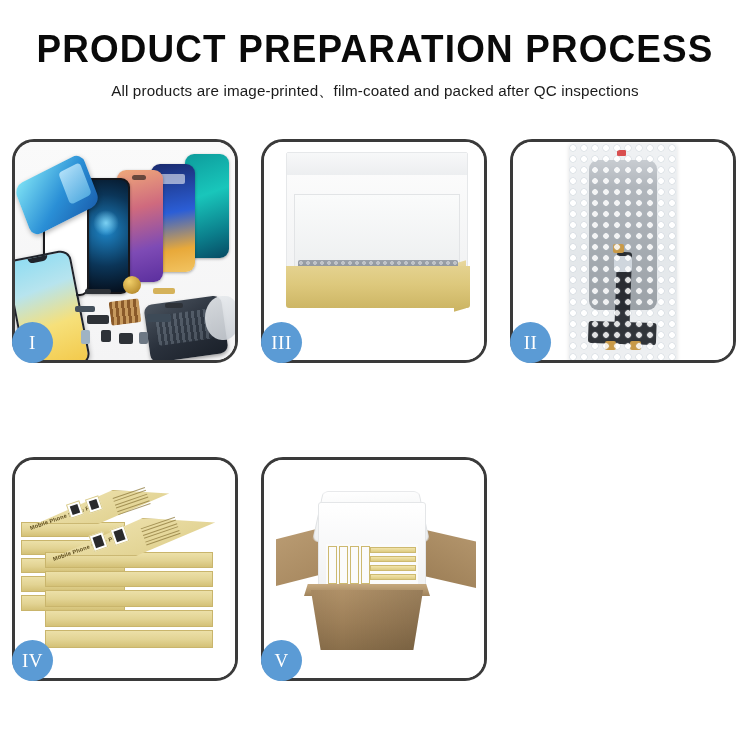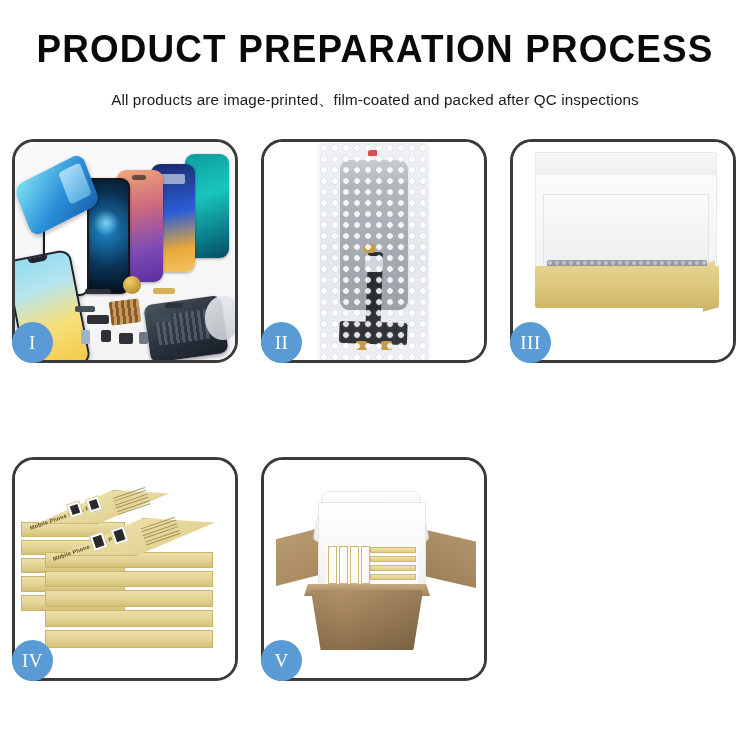--- a/index.html
+++ b/index.html
@@ -16,21 +16,21 @@
   .title {
     font-size:38px;
     font-weight:700;
     letter-spacing:1.2px;
     color:#0a0a0a;
     line-height:1.05;
     transform:scaleX(0.97);
     white-space:nowrap;
   }
   .subtitle {
-    margin-top:20px;
+    margin-top:11px;
     font-size:15.2px;
     font-weight:400;
     color:#1b1b1b;
     letter-spacing:0.15px;
     white-space:nowrap;
   }
 
   
   .grid {
     position:absolute;
@@ -365,45 +365,45 @@
       <div class="pt g"></div>
       <div class="pt h"></div>
       <div class="pt i"></div>
       <div class="pt j"></div>
       <div class="hand"></div>
     </div>
     <div class="badge">I</div>
   </div>
 
   <div class="panel">
+    <div class="panel-inner p3">
+      <div class="boxlid"></div>
+      <div class="foampad"></div>
+      <div class="trayleft"></div>
+      <div class="trayrightedge"></div>
+      <div class="greyfoam"></div>
+      <div class="traybot"></div>
+    </div>
+    <div class="badge">III</div>
+  </div>
+
+  <div class="panel">
     <div class="panel-inner p2">
       <div class="bubblebag">
         <div class="lcd"></div>
         <div class="flex-tail"></div>
         <div class="conn"></div>
         <div class="goldtab t1"></div>
         <div class="goldtab t2"></div>
         <div class="goldtab t3"></div>
         <div class="redmark"></div>
         <div class="bubble-overlay"></div>
       </div>
     </div>
     <div class="badge">II</div>
-  </div>
-
-  <div class="panel">
-    <div class="panel-inner p3">
-      <div class="boxlid"></div>
-      <div class="foampad"></div>
-      <div class="trayleft"></div>
-      <div class="trayrightedge"></div>
-      <div class="greyfoam"></div>
-      <div class="traybot"></div>
-    </div>
-    <div class="badge">III</div>
   </div>
 
   <div class="panel">
     <div class="panel-inner p4">
       <div class="stackwrap">
 
         <div class="kbox" style="left:6px;top:62px;width:104px;height:15px;"></div>
         <div class="kbox" style="left:6px;top:80px;width:104px;height:15px;"></div>
         <div class="kbox" style="left:6px;top:98px;width:104px;height:15px;"></div>
         <div class="kbox" style="left:6px;top:116px;width:104px;height:16px;"></div>

